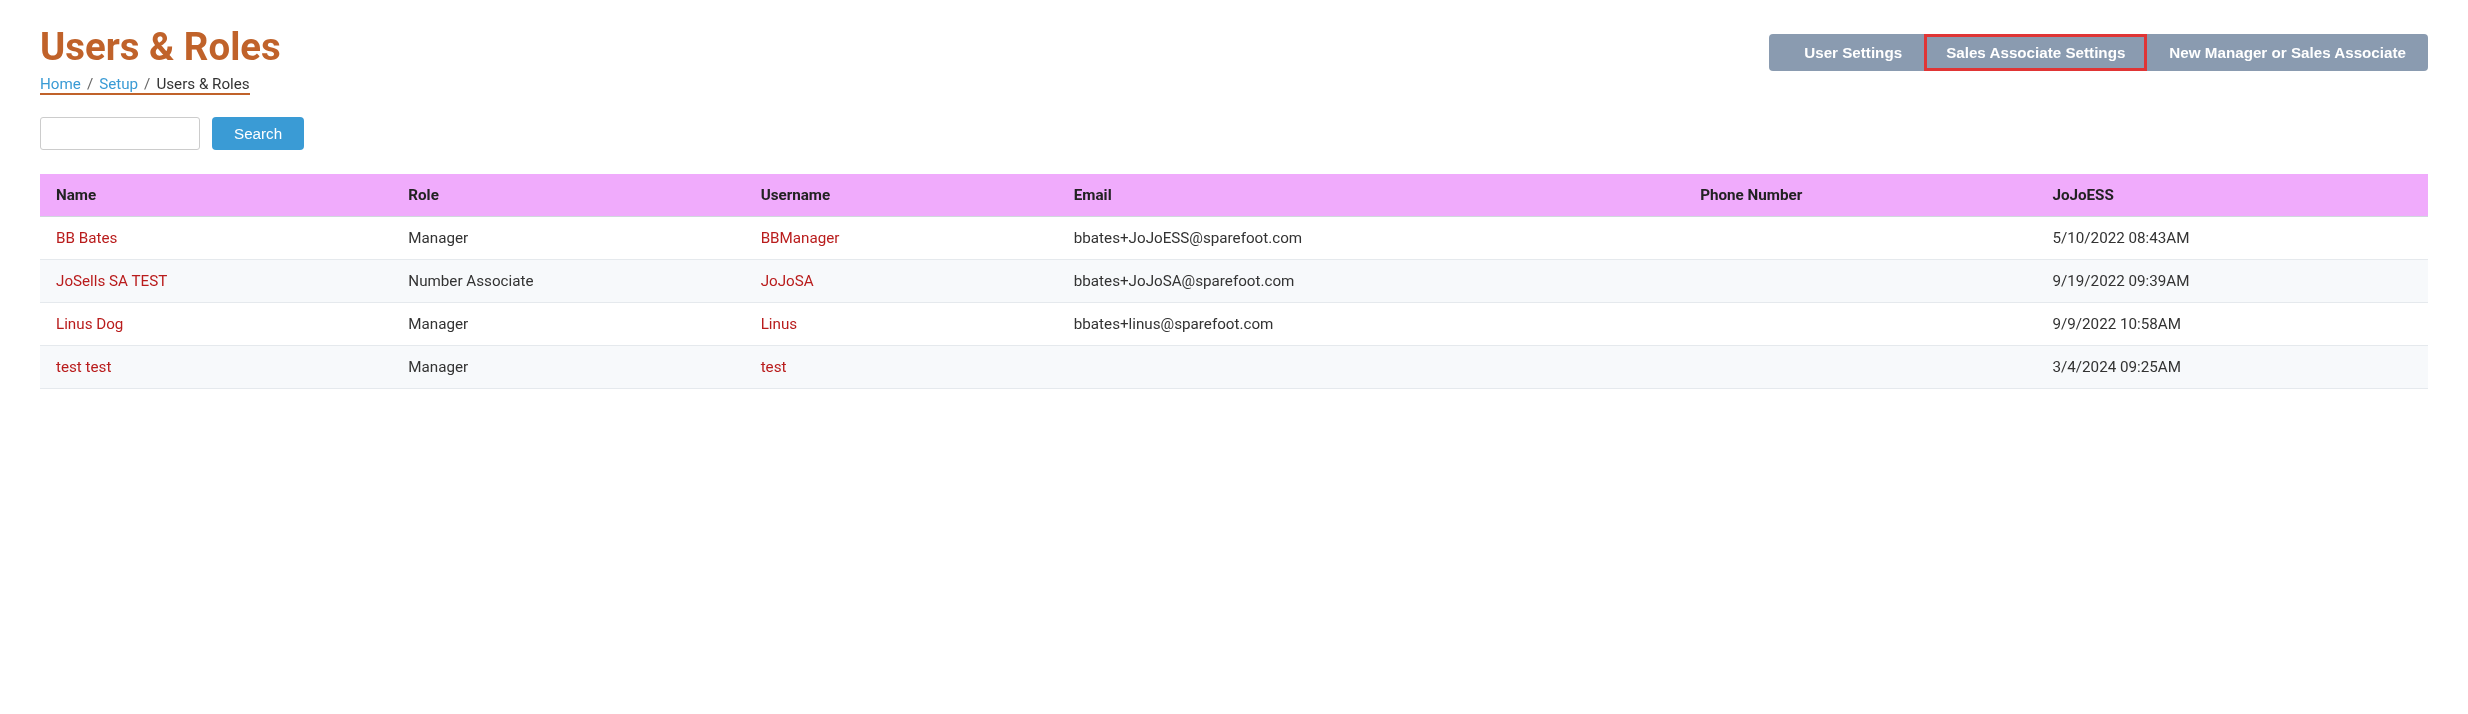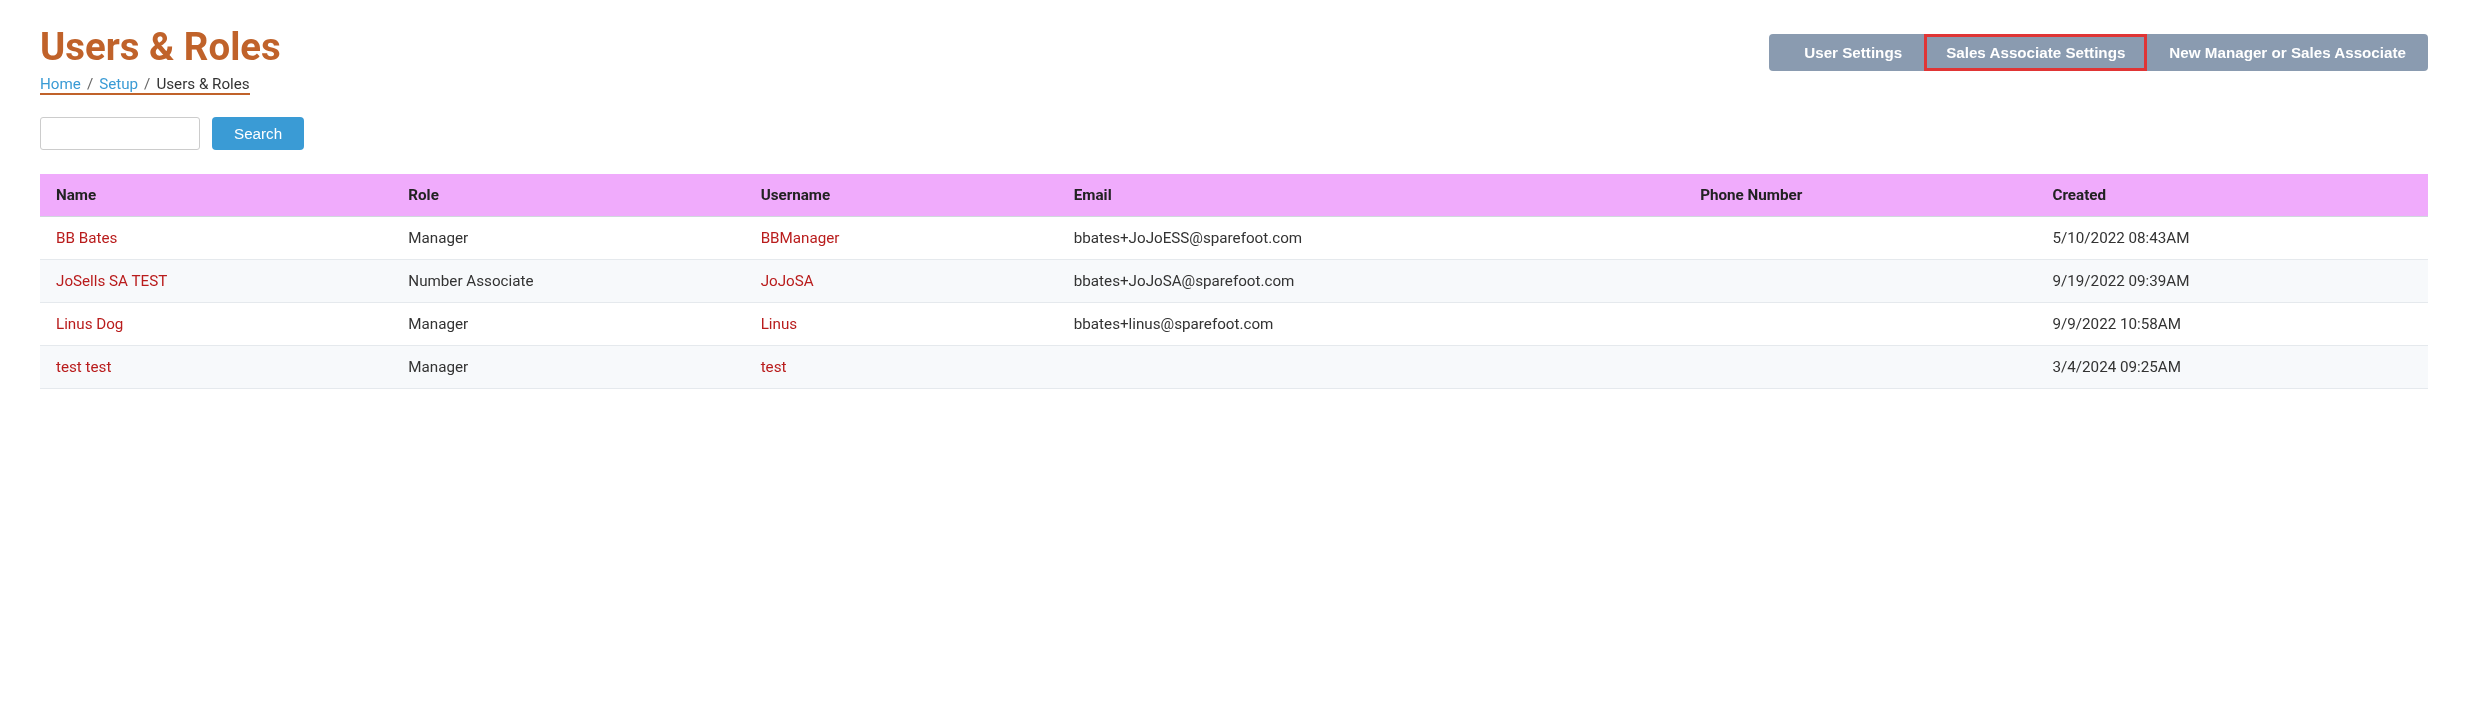--- a/index.html
+++ b/index.html
@@ -194,21 +194,21 @@
 </div>
 
 <table class="data-table">
   <thead>
     <tr>
       <th class="col-name">Name</th>
       <th class="col-role">Role</th>
       <th class="col-username">Username</th>
       <th class="col-email">Email</th>
       <th class="col-phone">Phone Number</th>
-      <th class="col-created">Created</th>
+      <th class="col-created">JoJoESS</th>
     </tr>
   </thead>
   <tbody id="table-body">
   <tr>
         <td><a class="cell-link">BB Bates</a></td>
         <td>Manager</td>
         <td><a class="cell-link">BBManager</a></td>
         <td>bbates+JoJoESS@sparefoot.com</td>
         <td></td>
         <td>5/10/2022 08:43AM</td>

